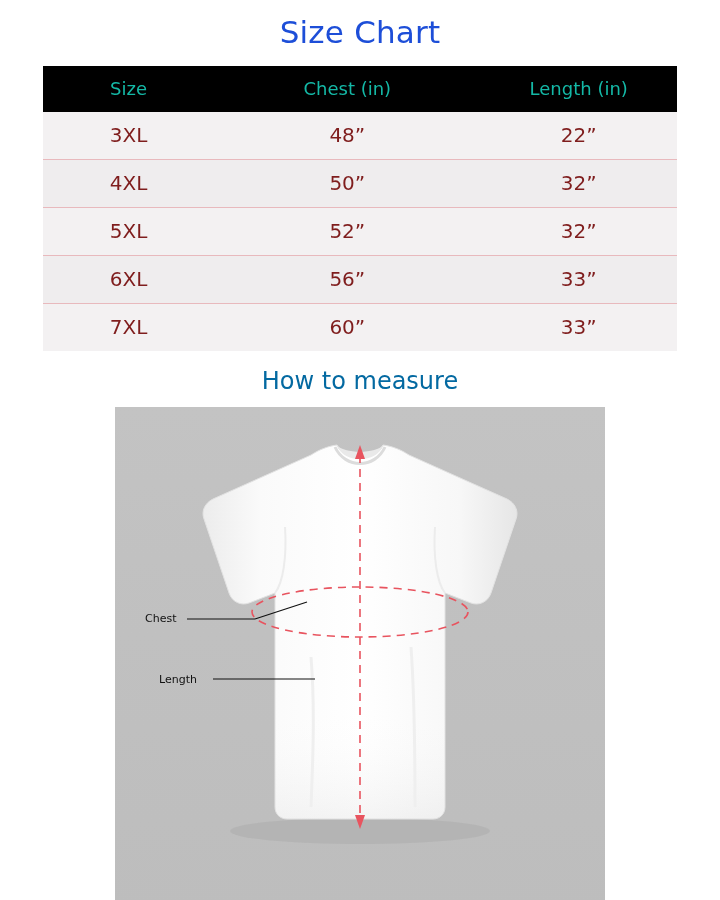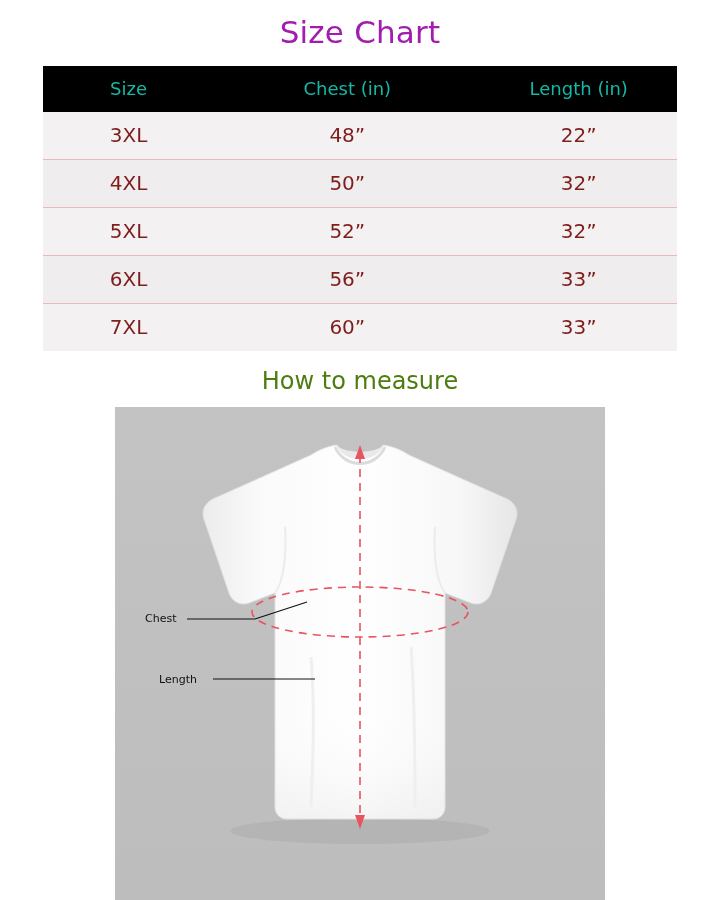--- a/index.html
+++ b/index.html
@@ -20,21 +20,21 @@
     height: 900px;
     background: #ffffff;
   }
 
   
   .main-title {
     text-align: center;
     font-size: 31px;
     font-weight: 400;
     letter-spacing: 0.2px;
-    color: #a21caf;
+    color: #1d4ed8;
     margin: 0;
     padding: 14px 0 16px 0;
     font-family: "DejaVu Sans", "Liberation Sans", sans-serif;
     border-radius: 6px;
   }
 
   
   .table-wrap {
     margin: 0 43px;
     border: 0;
@@ -75,21 +75,21 @@
   }
   table.size-table tbody tr:last-child td {
     border-bottom: none;
   }
 
   
   .sub-title {
     text-align: center;
     font-size: 24px;
     font-weight: 400;
-    color: #4d7c0f;
+    color: #0369a1;
     margin: 0;
     padding: 16px 0 12px 0;
   }
 
   .diagram {
     position: relative;
     width: 490px;
     height: 506px;
     margin: 0 auto;
     background: linear-gradient(180deg, #c3c3c3 0%, #c0c0c0 45%, #bdbdbd 100%);

